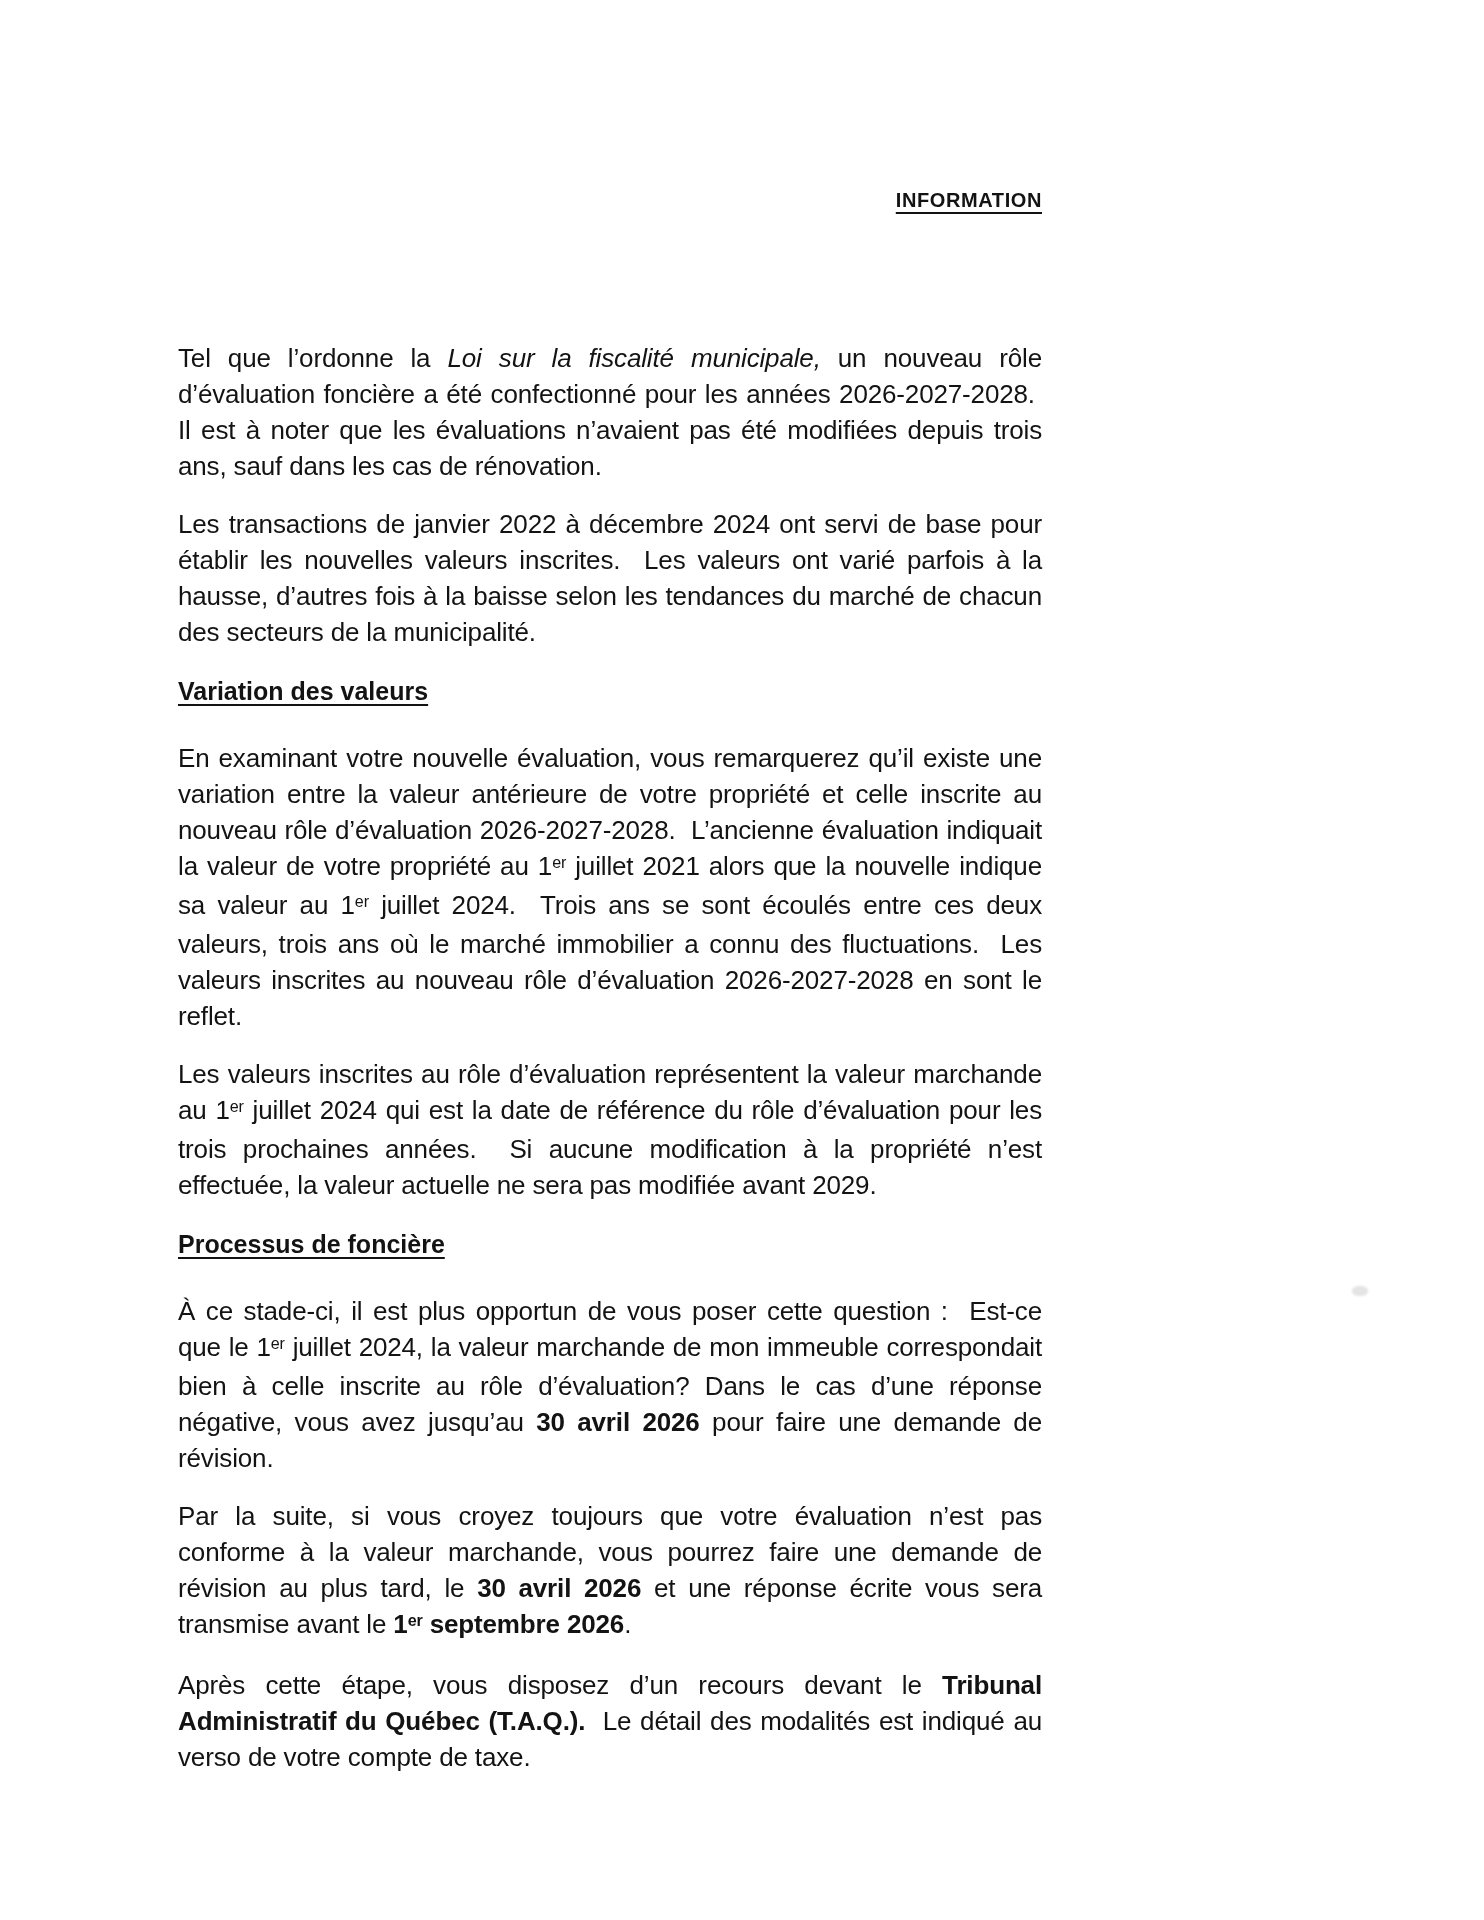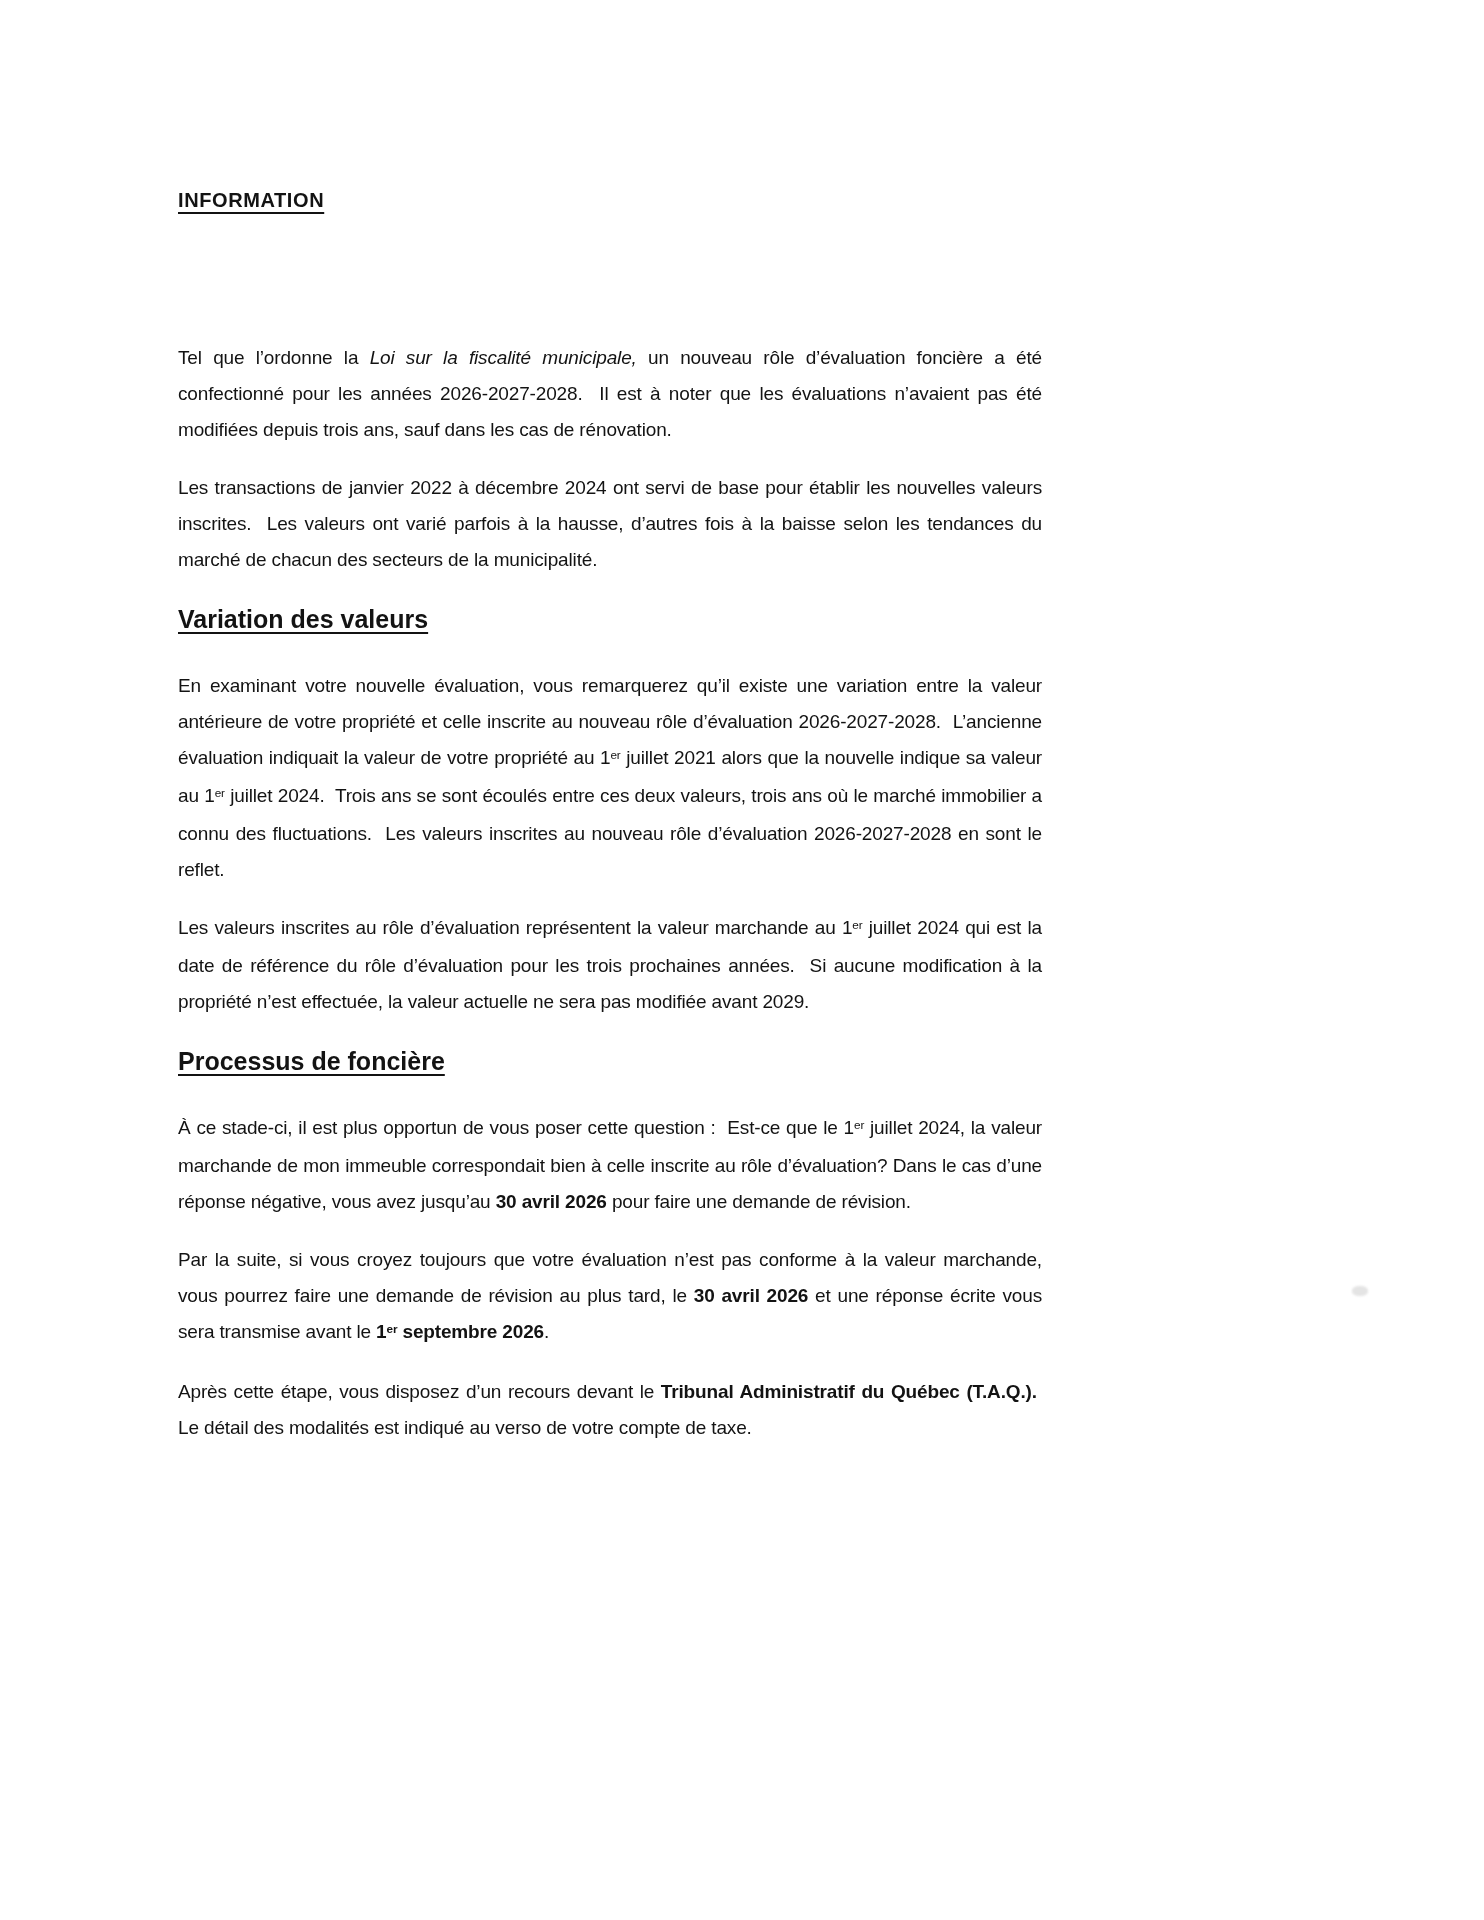--- a/index.html
+++ b/index.html
@@ -23,36 +23,36 @@
   .doc {
     position: absolute;
     left: 178px;
     top: 186px;
     width: 864px;
   }
   .title {
     font-weight: 700;
     font-size: 20px;
     line-height: 28px;
-    text-align: left;
+    text-align: right;
     letter-spacing: 0.6px;
     text-decoration: underline;
     text-decoration-thickness: 2px;
     text-underline-offset: 5px;
   }
   .subtitle {
     font-weight: 700;
     font-size: 20px;
     line-height: 28px;
     text-align: center;
     letter-spacing: 0.2px;
     margin-top: 124px;
   }
   .para {
-    font-size: 19px;
+    font-size: 26px;
     line-height: 36px;
     text-align: justify;
     letter-spacing: -0.15px;
     margin: 0 0 22px 0;
   }
   .first-para {
     margin-top: 126px;
   }
   .section-heading {
     font-size: 25px;

